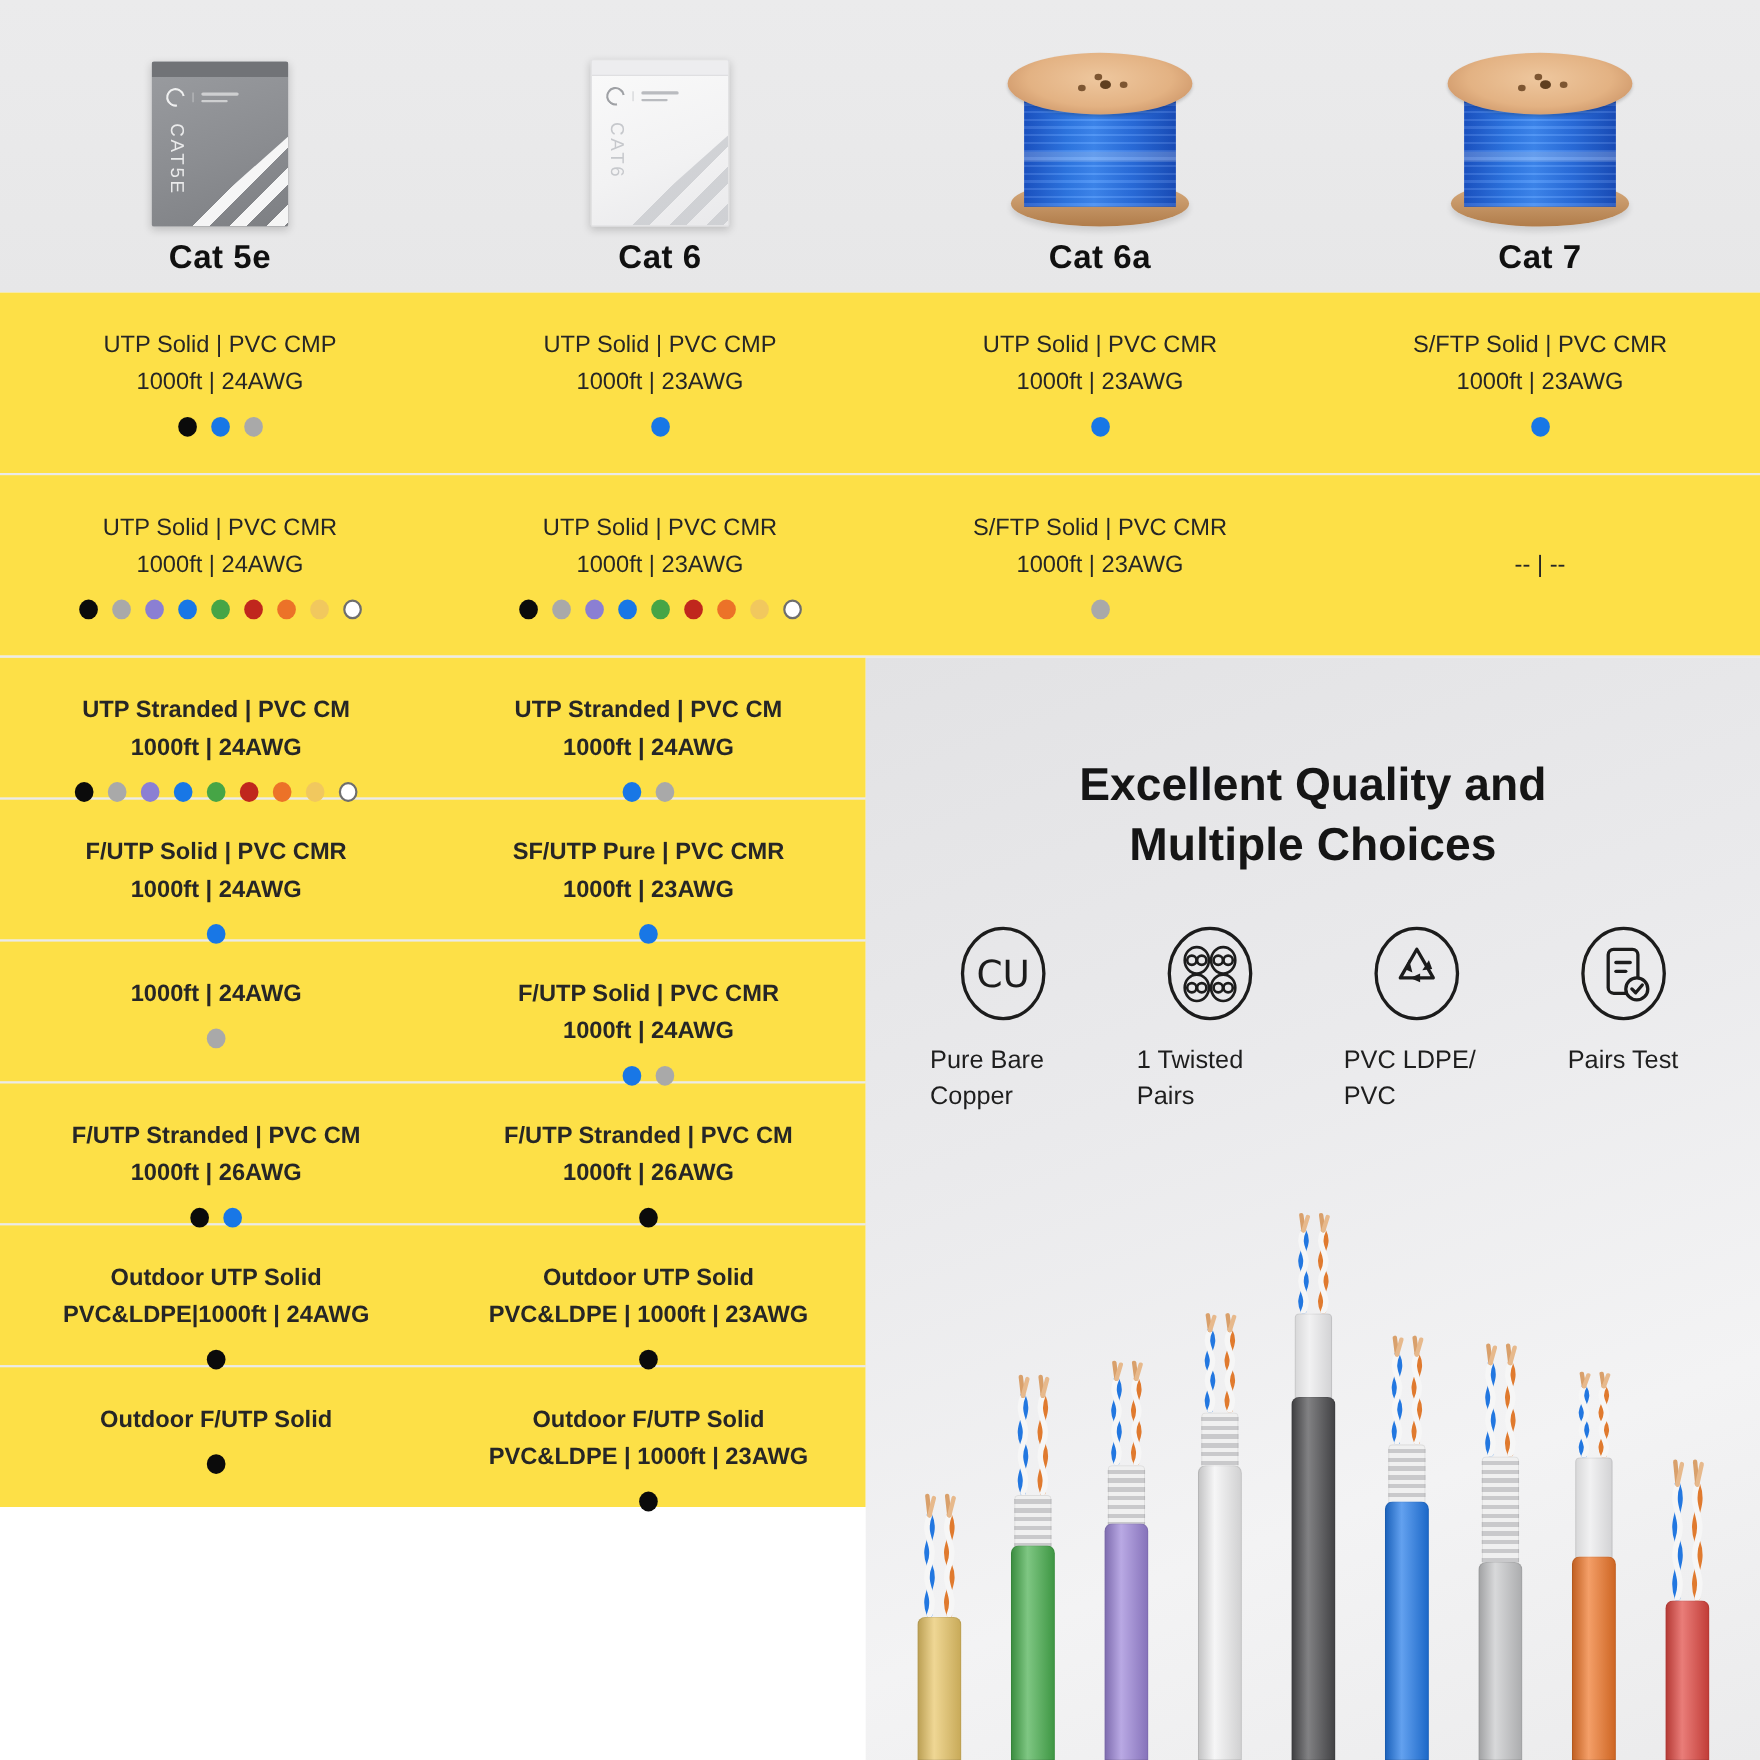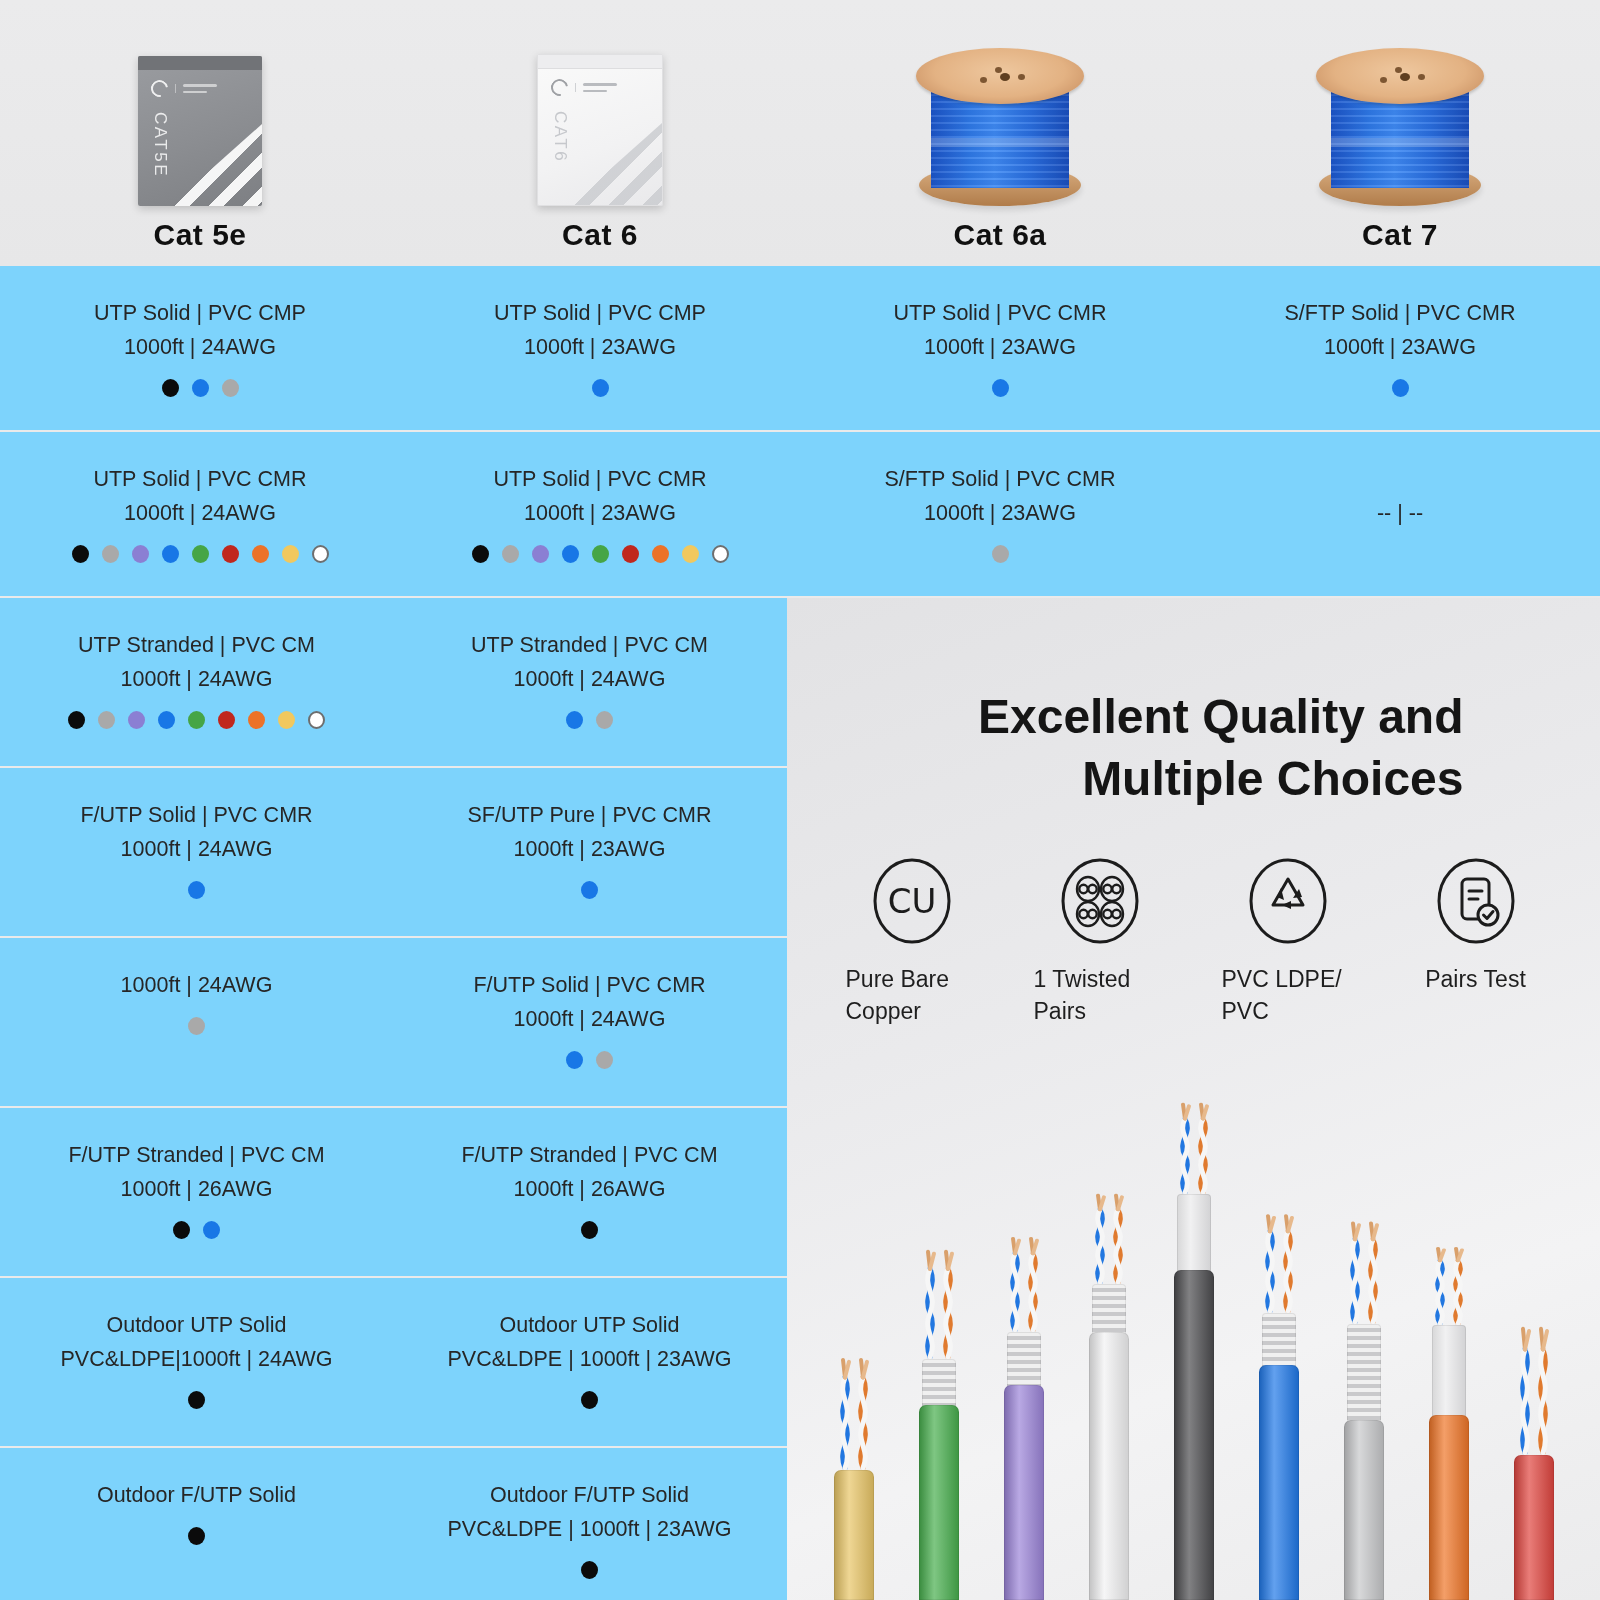--- a/index.html
+++ b/index.html
@@ -44,36 +44,36 @@
   .spool .body{position:absolute;left:15px;top:32px;width:138px;height:108px;
         background:repeating-linear-gradient(180deg,rgba(255,255,255,.10) 0 2px,rgba(0,0,40,.06) 2px 7px),
                    linear-gradient(90deg,#1c55c8,#2f7ae8 28%,#3f8bf4 46%,#2a6fe0 72%,#1a4fbd);}
   .spool .body::after{content:"";position:absolute;left:0;right:0;top:54%;height:9px;background:rgba(255,255,255,.22);}
   .spool .flange-top{position:absolute;left:0;top:0;width:168px;height:56px;border-radius:50%;
         background:radial-gradient(ellipse at 50% 42%,#eec79e 0%,#e3b283 55%,#cb9365 85%,#b97e4f 100%);
         box-shadow:0 2px 3px rgba(0,0,0,.18);}
   .spool .hole{position:absolute;border-radius:50%;background:#7d5632;}
 
   
-  .row{display:grid;grid-template-columns:repeat(4,400px);height:164px;background:#7dd3fc;}
+  .row{display:grid;grid-template-columns:repeat(4,400px);height:164px;background:#fde047;}
   .row + .row{border-top:2px solid #eaeaea;}
   .cell{text-align:center;padding-top:30px;font-size:21.5px;color:#262626;}
   .cell .l1,.cell .l2{line-height:34px;min-height:34px;}
   .dots{margin-top:14px;height:20px;display:flex;justify-content:center;align-items:center;gap:13px;}
   .dot{width:17px;height:18px;border-radius:50%;display:inline-block;}
   .dot.white{background:#fff;border:2px solid #6e6e6e;box-sizing:border-box;}
 
   .bottom{display:flex;border-top:2px solid #eaeaea;height:1002px;}
   .left-rows{width:787px;}
-  .left-rows .row{grid-template-columns:repeat(2,393px);height:168px;}
+  .left-rows .row{grid-template-columns:repeat(2,393px);height:127px;font-weight:bold;}
 
   
   .panel{flex:1;position:relative;overflow:hidden;
         background:linear-gradient(160deg,#e2e2e4 0%,#eaeaec 38%,#f3f3f4 72%,#ebebec 100%);}
-  .panel-title{margin:88px auto 0;max-width:540px;text-align:right;font-size:48px;font-weight:bold;
+  .panel-title{margin:88px auto 0;max-width:540px;text-align:center;font-size:42px;font-weight:bold;
         color:#151515;line-height:1.3;}
   .features{display:flex;justify-content:center;gap:30px;margin-top:44px;position:relative;z-index:2;}
   .feature{width:158px;display:flex;flex-direction:column;align-items:center;}
   .feature svg{width:88px;height:92px;}
   .feature-label{margin-top:16px;font-size:23px;color:#1e1e1e;line-height:1.42;max-width:132px;}
 
   
   .cables{position:absolute;left:0;right:0;bottom:0;height:540px;display:flex;align-items:flex-end;
         justify-content:center;gap:45px;z-index:1;}
   .cable{display:flex;flex-direction:column;align-items:center;justify-content:flex-end;width:40px;}

